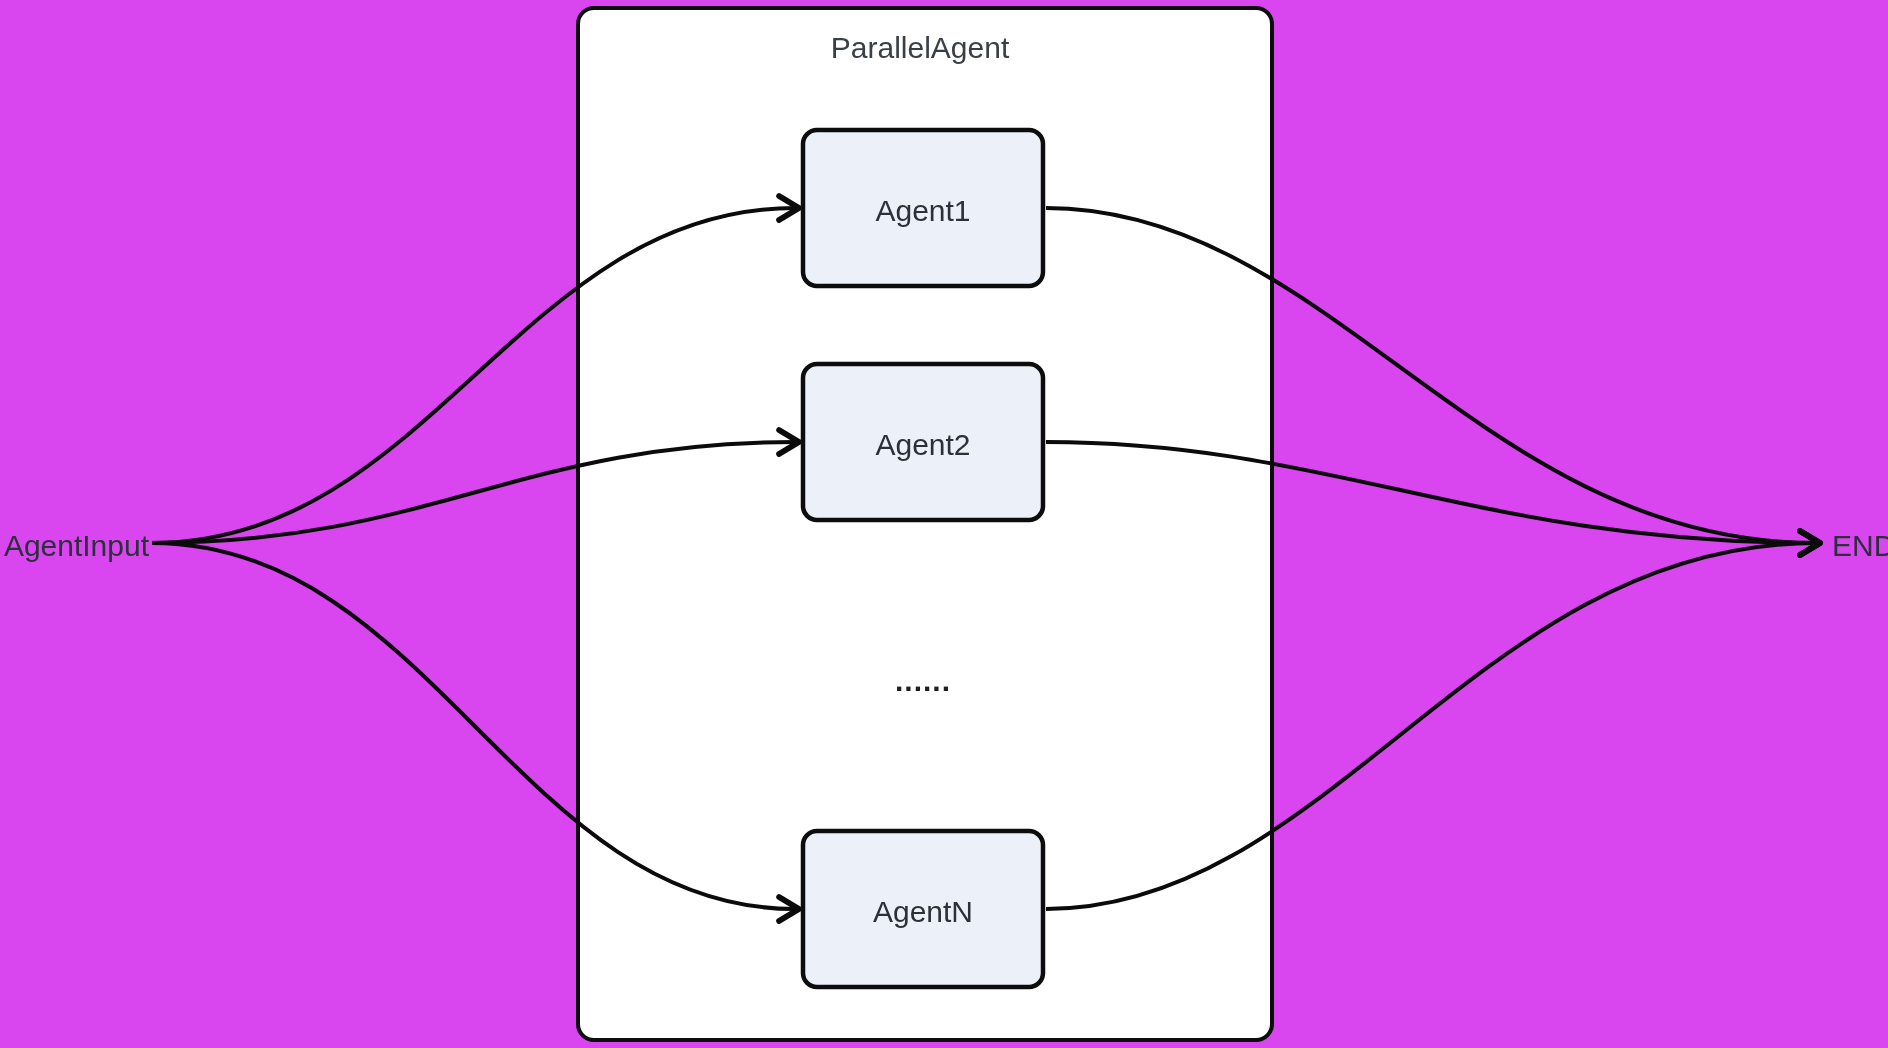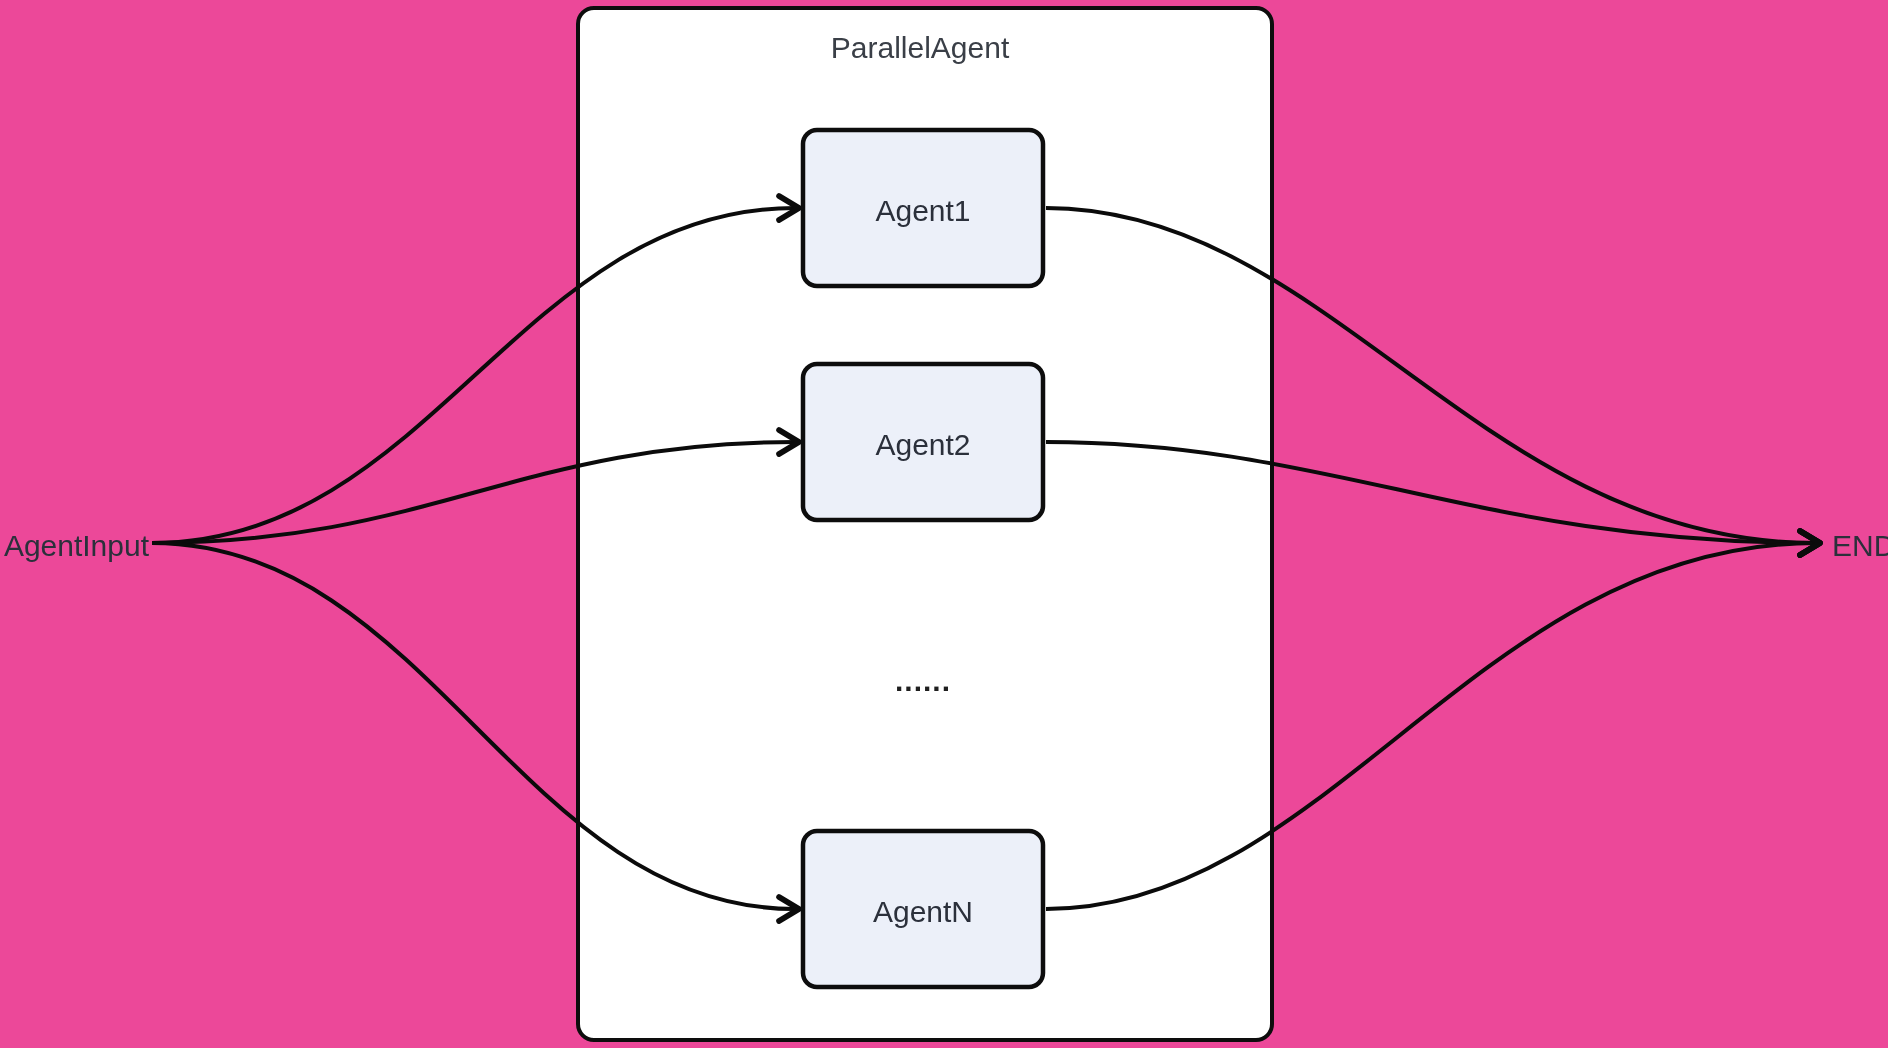--- a/index.html
+++ b/index.html
@@ -8,21 +8,21 @@
     background: #ffffff;
     width: 1888px;
     height: 1048px;
     overflow: hidden;
     font-family: "Liberation Sans", sans-serif;
   }
   .stage {
     position: relative;
     width: 1888px;
     height: 1048px;
-    background: #ec4899;
+    background: #d946ef;
   }
   svg.diagram {
     position: absolute;
     left: 0; top: 0;
     width: 1888px;
     height: 1048px;
     display: block;
   }
   .container-box {
     fill: #ffffff;

